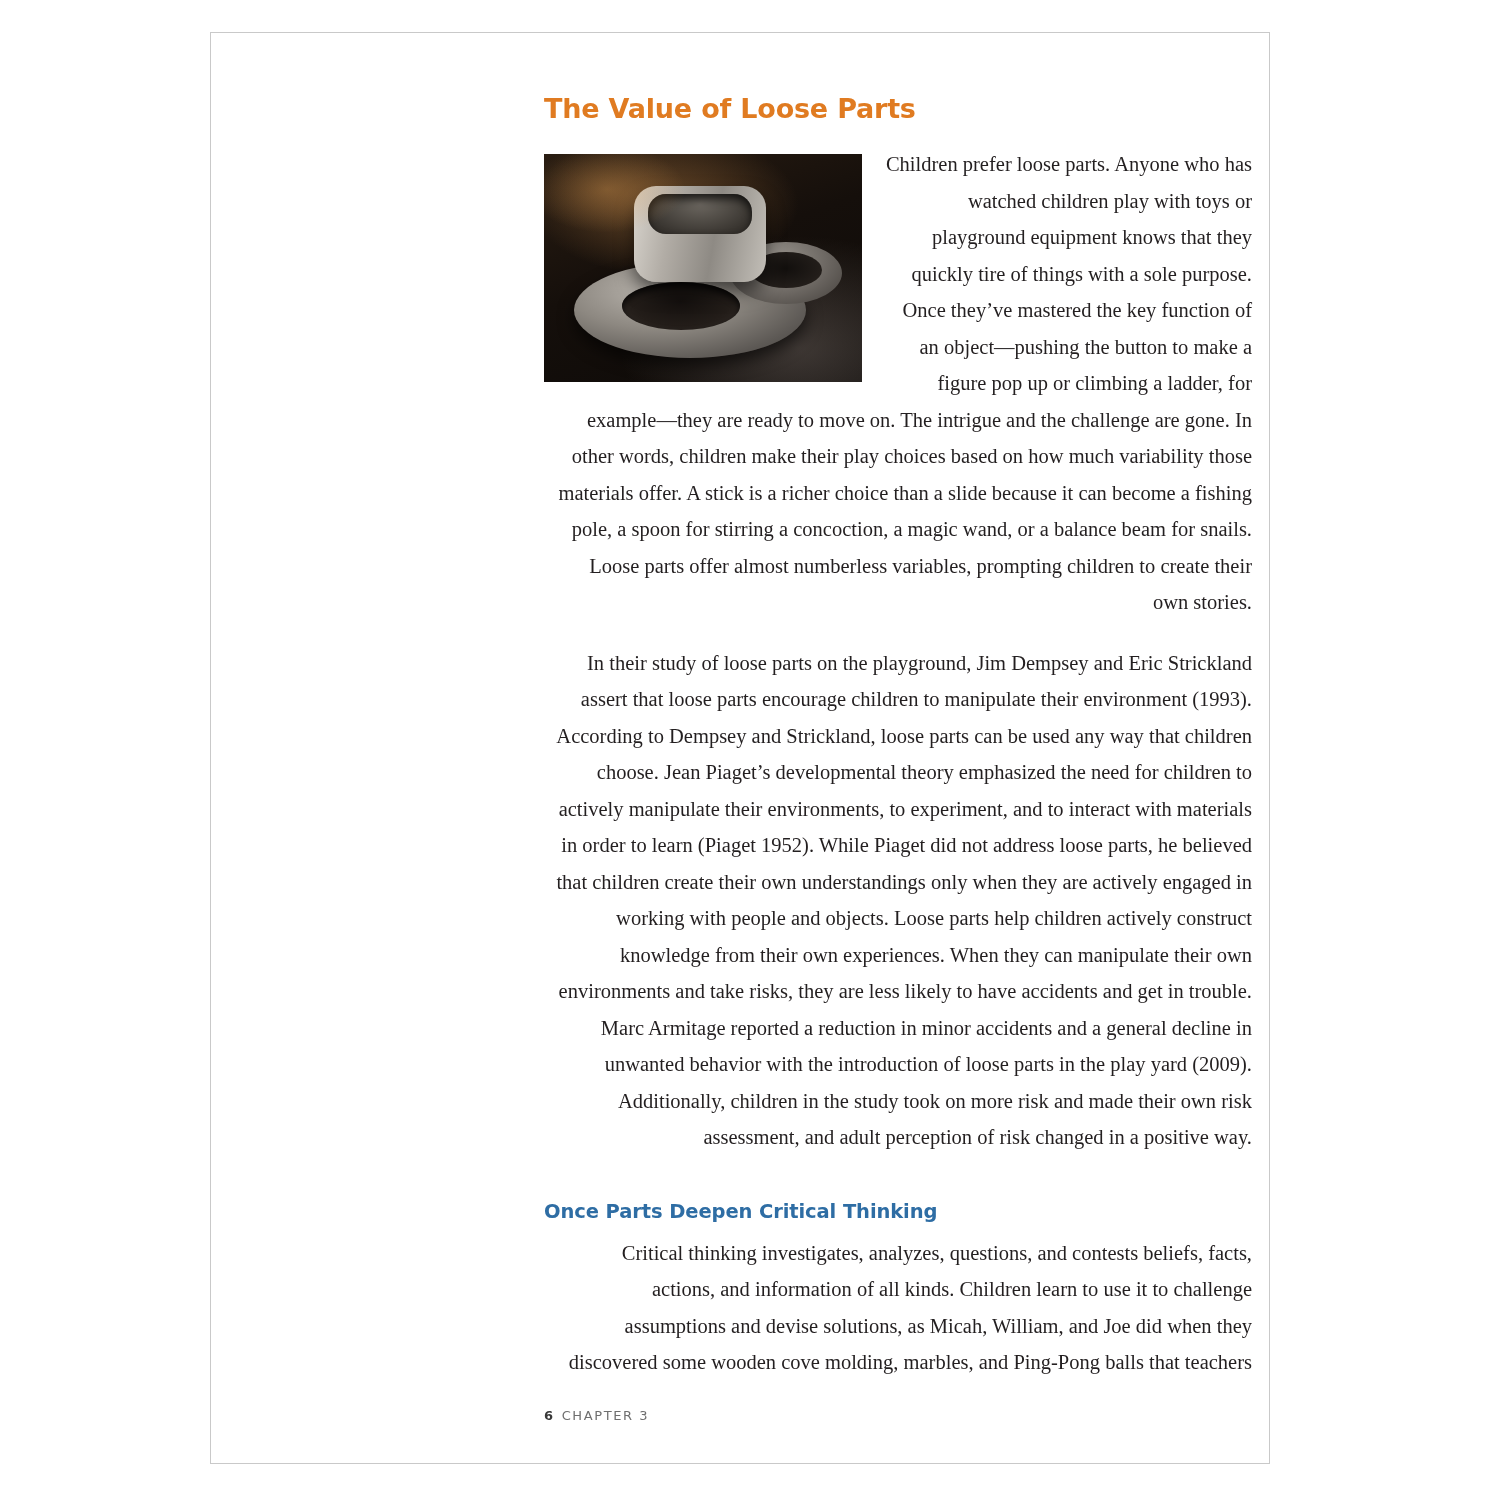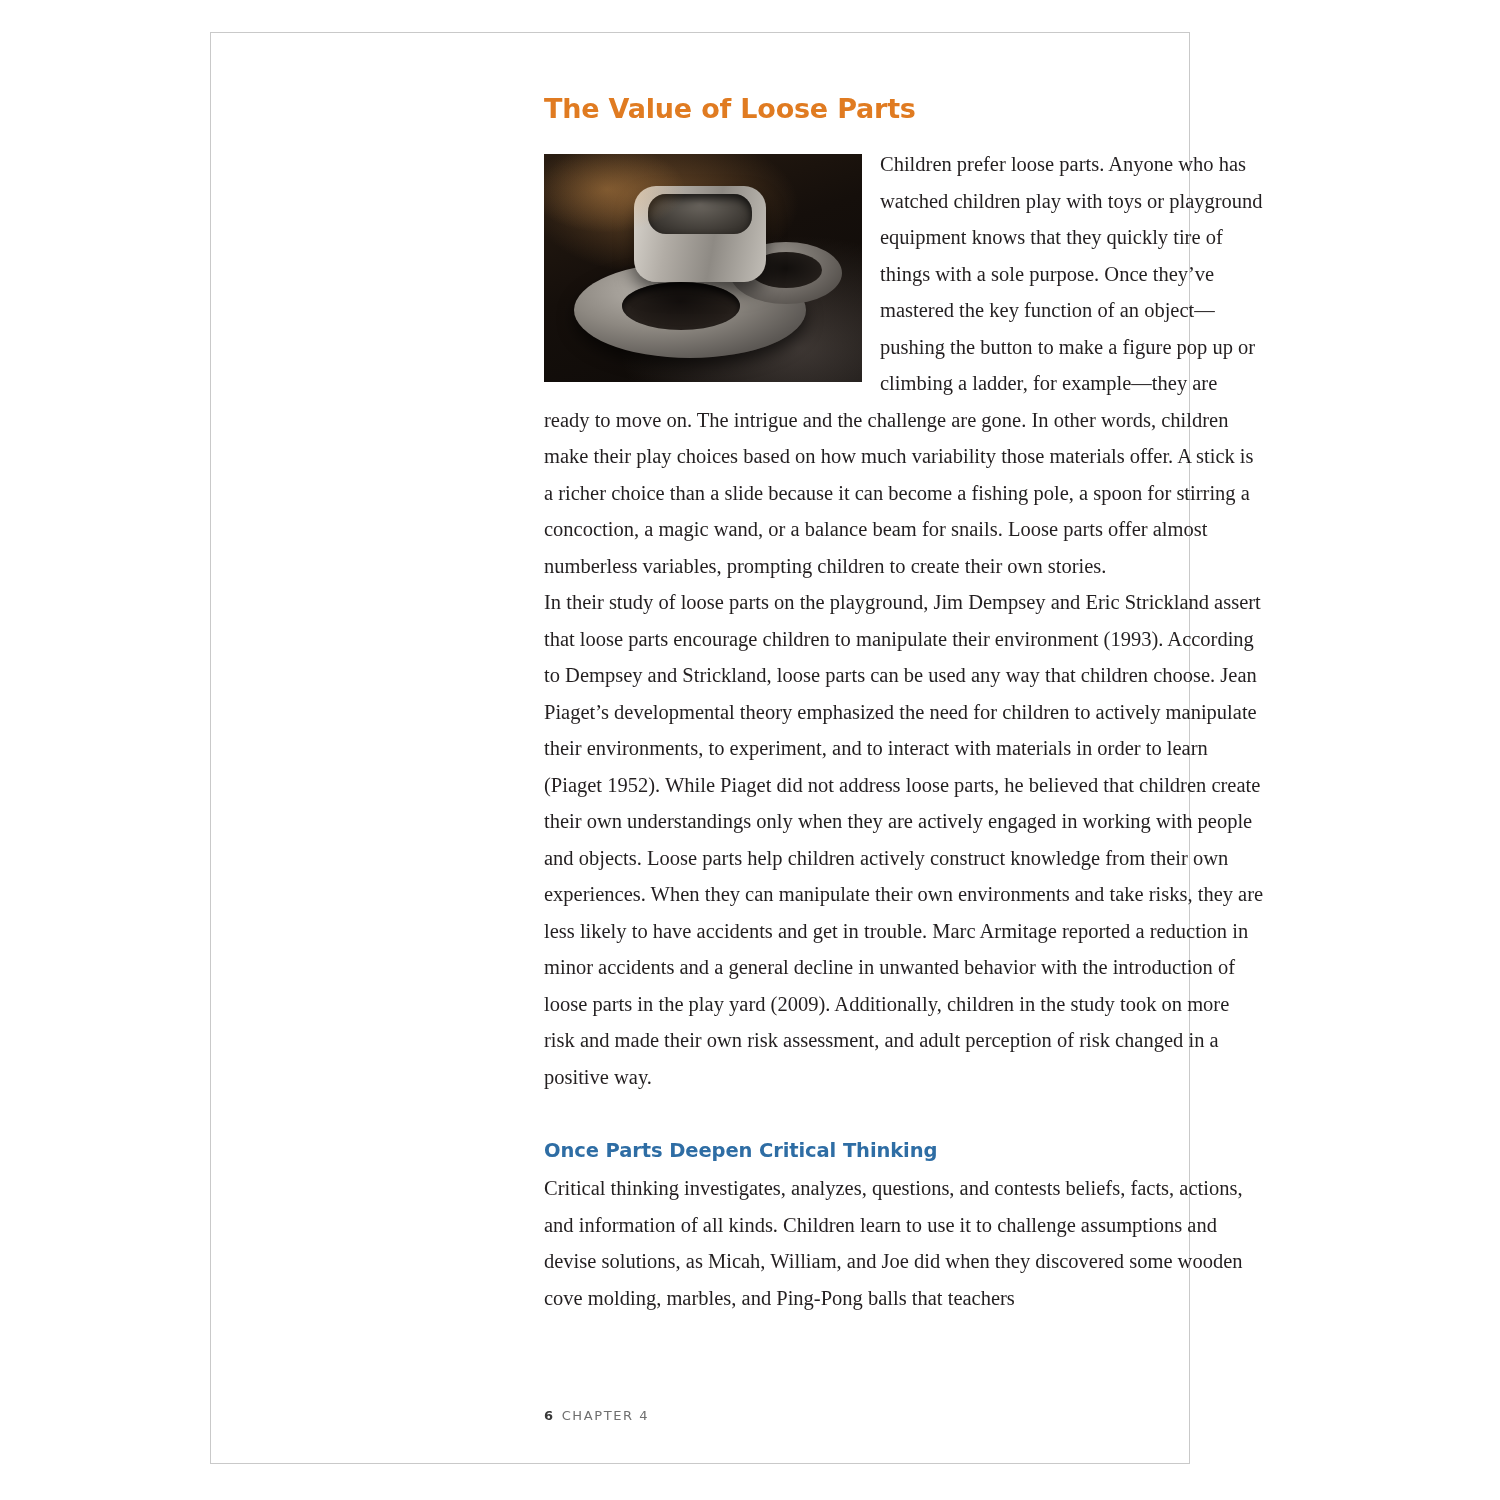--- a/index.html
+++ b/index.html
@@ -10,21 +10,21 @@
   body {
     width: 1500px;
     height: 1500px;
     font-family: "Liberation Serif", serif;
     -webkit-font-smoothing: antialiased;
   }
   .page-wrap {
     position: absolute;
     left: 210px;
     top: 32px;
-    width: 980px;
+    width: 1060px;
     height: 1432px;
     border: 1px solid #c9c9c9;
     background: #ffffff;
     box-sizing: border-box;
   }
   .content {
     position: absolute;
     left: 333px;
     top: 60px;
     width: 720px;
@@ -43,22 +43,22 @@
     font-size: 19.5px;
     color: #2e6da4;
     letter-spacing: -0.1px;
     margin: 44px 0 8px 0;
   }
   p.body-text {
     font-family: "Liberation Serif", serif;
     font-size: 20.5px;
     line-height: 36.5px;
     color: #231f20;
-    margin: 0;
-    text-align: left;
+    margin: 12px;
+    text-align: right;
   }
   .photo {
     float: left;
     width: 318px;
     height: 228px;
     margin: 8px 18px 4px 0;
     position: relative;
     overflow: hidden;
     background: #1a120c;
   }
@@ -175,16 +175,16 @@
     </div>
 
     <p class="body-text">In their study of loose parts on the playground, Jim Dempsey and Eric Strickland assert that loose parts encourage children to manipulate their environment (1993). According to Dempsey and Strickland, loose parts can be used any way that children choose. Jean Piaget’s developmental theory emphasized the need for children to actively manipulate their environments, to experiment, and to interact with materials in order to learn (Piaget 1952). While Piaget did not address loose parts, he believed that children create their own understandings only when they are actively engaged in working with people and objects. Loose parts help children actively construct knowledge from their own experiences. When they can manipulate their own environments and take risks, they are less likely to have accidents and get in trouble. Marc Armitage reported a reduction in minor accidents and a general decline in unwanted behavior with the introduction of loose parts in the play yard (2009). Additionally, children in the study took on more risk and made their own risk assessment, and adult perception of risk changed in a positive way.</p>
 
     <h2 class="sub-heading">Once Parts Deepen Critical Thinking</h2>
     <p class="body-text">Critical thinking investigates, analyzes, questions, and contests beliefs, facts, actions, and information of all kinds. Children learn to use it to challenge assumptions and devise solutions, as Micah, William, and Joe did when they discovered some wooden cove molding, marbles, and Ping-Pong balls that teachers</p>
 
   </div>
 
   <div class="footer">
-    <span class="pagenum">6</span><span>CHAPTER 4</span>
+    <span class="pagenum">6</span><span>CHAPTER 3</span>
   </div>
 
 </div>
 
 </body></html>

